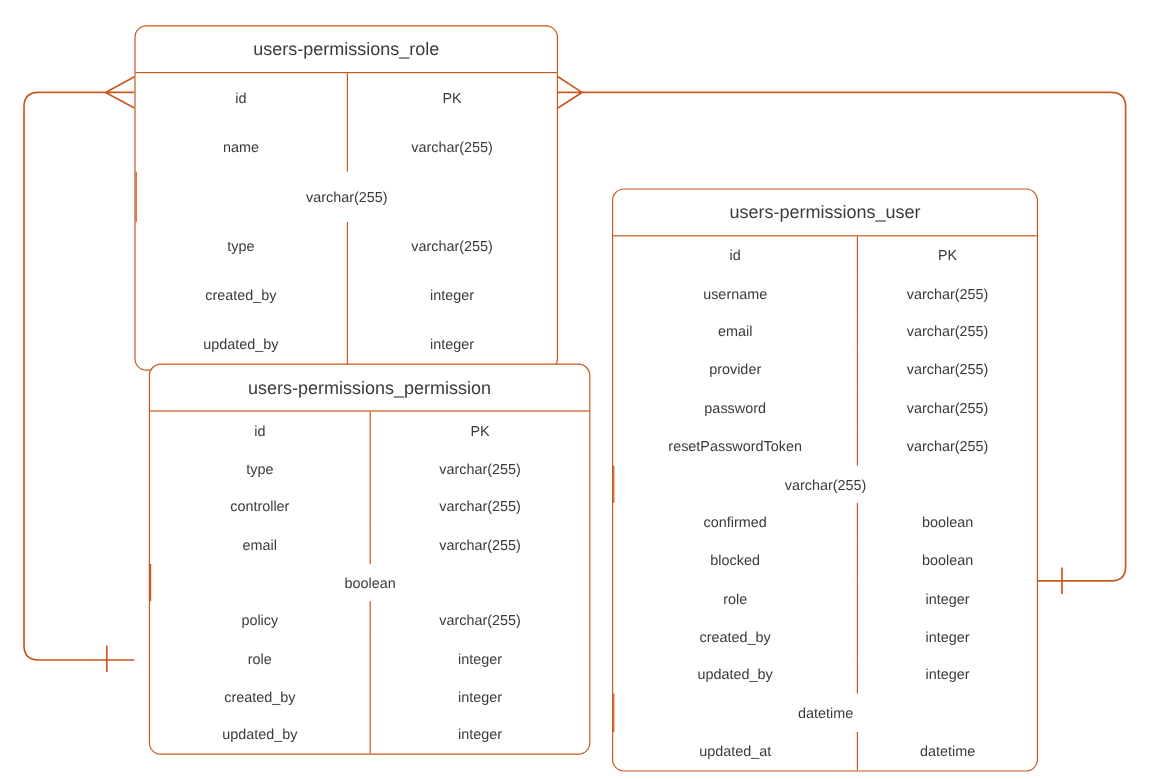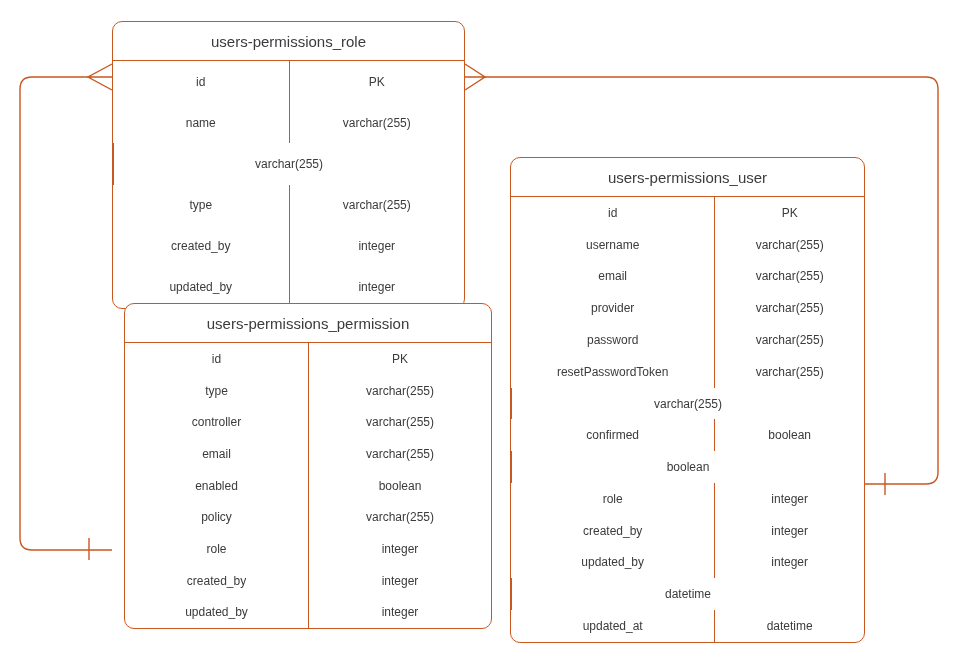--- a/index.html
+++ b/index.html
@@ -102,21 +102,20 @@
         </div>
         <div class="erow">
           <div class="ecell field">controller</div>
           <div class="ecell type">varchar(255)</div>
         </div>
         <div class="erow">
           <div class="ecell field">email</div>
           <div class="ecell type">varchar(255)</div>
         </div>
         <div class="erow">
-          <div class="ecell field">enabled</div>
           <div class="ecell type">boolean</div>
         </div>
         <div class="erow">
           <div class="ecell field">policy</div>
           <div class="ecell type">varchar(255)</div>
         </div>
         <div class="erow">
           <div class="ecell field">role</div>
           <div class="ecell type">integer</div>
         </div>
@@ -159,20 +158,21 @@
           <div class="ecell type">varchar(255)</div>
         </div>
         <div class="erow">
           <div class="ecell type">varchar(255)</div>
         </div>
         <div class="erow">
           <div class="ecell field">confirmed</div>
           <div class="ecell type">boolean</div>
         </div>
         <div class="erow">
+          <div class="ecell field">blocked</div>
           <div class="ecell type">boolean</div>
         </div>
         <div class="erow">
           <div class="ecell field">role</div>
           <div class="ecell type">integer</div>
         </div>
         <div class="erow">
           <div class="ecell field">created_by</div>
           <div class="ecell type">integer</div>
         </div>

